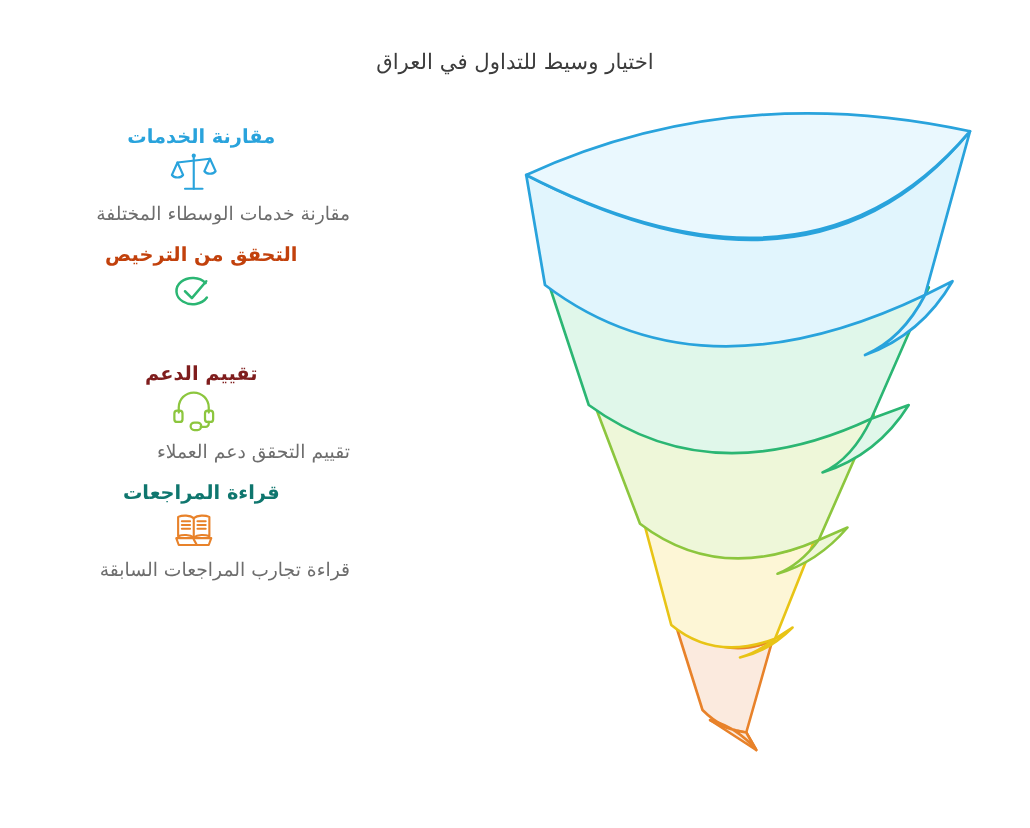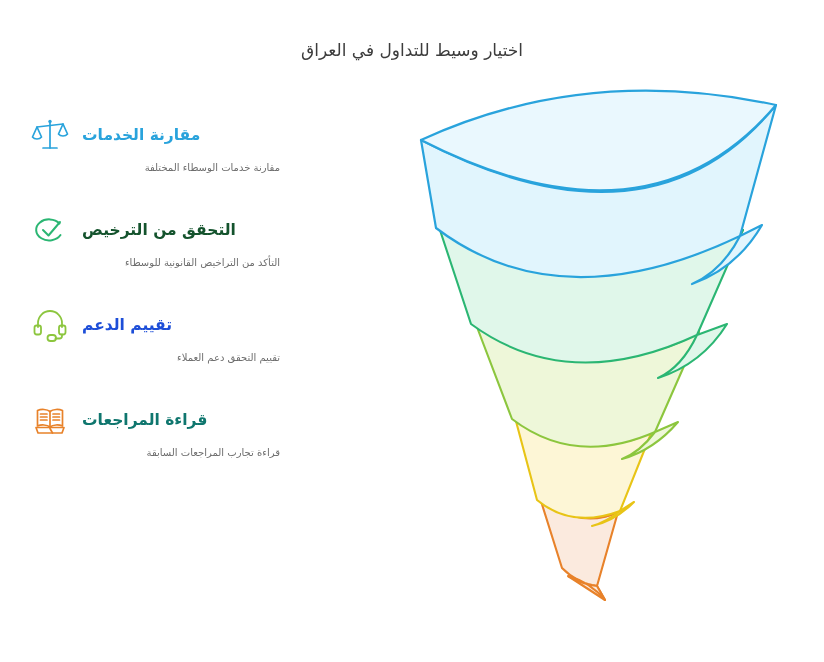--- a/index.html
+++ b/index.html
@@ -36,21 +36,21 @@
     top: 112px;
     width: 250px;
   }
   .step-item {
     position: relative;
     height: 95px;
     direction: rtl;
   }
   .step-head {
     display: flex;
-    flex-direction: row;
+    flex-direction: column;
     align-items: center;
     justify-content: flex-end;
     height: 46px;
     padding-left: 0;
   }
   .step-title {
     font-size: 15.5px;
     font-weight: bold;
     direction: rtl;
     white-space: nowrap;
@@ -64,21 +64,21 @@
   }
   .step-icon svg {
     display: block;
     width: 40px;
     height: 40px;
   }
   .step-desc {
     margin-top: 4px;
     text-align: right;
     padding-right: 0;
-    font-size: 10px;
+    font-size: 15px;
     color: #6d6d6d;
     direction: rtl;
     white-space: nowrap;
   }
   #funnel-graphic {
     position: absolute;
     left: 390px;
     top: 88px;
     width: 420px;
     height: 530px;
@@ -110,34 +110,33 @@
             <path d="M7 12 L2.5 22 A5.2 4 0 0 0 11.5 22 Z"></path>
             <path d="M33 9 L28.5 19 A5.2 4 0 0 0 37.5 19 Z"></path>
           </svg>
         </span>
       </div>
       <div class="step-desc">مقارنة خدمات الوسطاء المختلفة</div>
     </div>
 
     <div class="step-item">
       <div class="step-head">
-        <span class="step-title" style="color:#14532d;">التحقق من الترخيص</span>
+        <span class="step-title" style="color:#c2410c;">التحقق من الترخيص</span>
         <span class="step-icon">
           <svg viewBox="0 0 40 40" fill="none" stroke="#2bb673" stroke-width="2" stroke-linecap="round" stroke-linejoin="round">
             <path d="M29.5 13.5 A13 10.5 0 1 0 30.5 25"></path>
             <polyline points="13,20 18.5,25.5 30,12"></polyline>
           </svg>
         </span>
       </div>
-      <div class="step-desc">التأكد من التراخيص القانونية للوسطاء</div>
-    </div>
-
-    <div class="step-item">
-      <div class="step-head">
-        <span class="step-title" style="color:#1d4ed8;">تقييم الدعم</span>
+    </div>
+
+    <div class="step-item">
+      <div class="step-head">
+        <span class="step-title" style="color:#7f1d1d;">تقييم الدعم</span>
         <span class="step-icon">
           <svg viewBox="0 0 40 40" fill="none" stroke="#8cc63e" stroke-width="1.8" stroke-linecap="round" stroke-linejoin="round">
             <path d="M8 22 V18 A12 12 0 0 1 32 18 V22"></path>
             <rect x="4.5" y="20.5" width="6.5" height="9" rx="2.2"></rect>
             <rect x="29" y="20.5" width="6.5" height="9" rx="2.2"></rect>
             <path d="M32 29.5 V31 A2.5 2.5 0 0 1 29.5 33.5 H25.5"></path>
             <rect x="17.5" y="30" width="8.5" height="6" rx="3"></rect>
           </svg>
         </span>
       </div>

